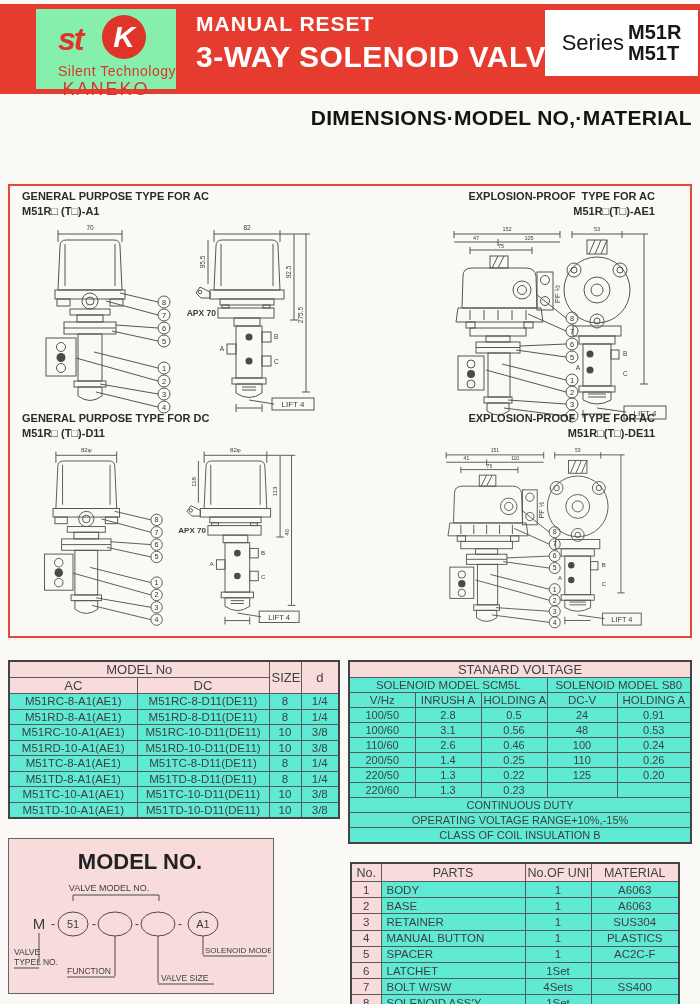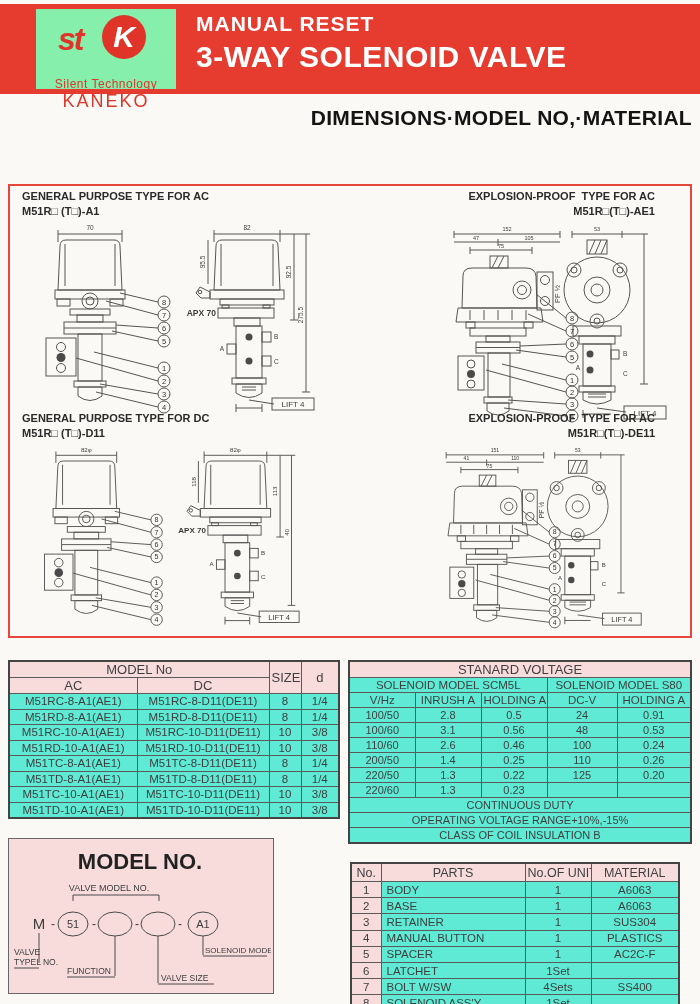--- a/index.html
+++ b/index.html
@@ -3,21 +3,21 @@
 <meta charset="utf-8">
 <style>
   html,body{margin:0;padding:0;background:#e9e7e3;}
   #page{position:relative;width:700px;height:1004px;background:#faf9f5;font-family:"Liberation Sans",sans-serif;overflow:hidden;margin:0 auto;}
   
   .banner{position:absolute;left:0;top:4px;width:700px;height:90px;background:#e63c30;}
   .logo-box{position:absolute;left:36px;top:5px;width:140px;height:80px;background:#86efac;text-align:center;}
   .logo-row{position:relative;height:48px;margin-top:4px;}
   .logo-st{position:absolute;left:22px;top:8px;font-size:32px;font-weight:bold;font-style:italic;color:#e03428;letter-spacing:-2px;}
   .logo-k{position:absolute;left:66px;top:2px;width:44px;height:44px;background:#e03428;border-radius:50%;color:#fff;font-weight:bold;font-size:30px;font-style:italic;line-height:44px;}
-  .logo-tag{font-size:12px;color:#d9372b;letter-spacing:.5px;margin-top:16px;}
+  .logo-tag{font-size:14px;color:#d9372b;letter-spacing:.5px;margin-top:2px;text-align:right;}
   .logo-brand{font-size:18px;color:#d9372b;font-weight:normal;letter-spacing:2px;}
   .banner-sub{position:absolute;left:196px;top:8px;color:#fff;font-size:21px;font-weight:bold;letter-spacing:1px;}
   .banner-title{position:absolute;left:196px;top:36px;color:#fff;font-size:30px;font-weight:bold;letter-spacing:.5px;}
   .series-box{position:absolute;left:545px;top:6px;width:153px;height:66px;background:#fff;display:flex;align-items:center;justify-content:center;gap:4px;color:#161616;}
   .series-word{font-size:22px;}
   .series-models{display:flex;flex-direction:column;font-size:20px;font-weight:bold;line-height:1.05;}
   
   .section-heading{position:absolute;top:106px;right:8px;font-size:21px;font-weight:bold;color:#141414;letter-spacing:.3px;}
   
   .diagram-box{position:absolute;left:8px;top:184px;width:680px;height:450px;border:2px solid #e6473c;}
@@ -62,20 +62,27 @@
     <div class="logo-box">
       <div class="logo-row">
         <span class="logo-st">st</span>
         <span class="logo-k">K</span>
       </div>
       <div class="logo-tag">Silent Technology</div>
       <div class="logo-brand">KANEKO</div>
     </div>
     <div class="banner-sub">MANUAL RESET</div>
     <div class="banner-title">3-WAY SOLENOID VALVE</div>
+    <div class="series-box">
+      <span class="series-word">Series</span>
+      <span class="series-models">
+        <span>M51R</span>
+        <span>M51T</span>
+      </span>
+    </div>
   </div>
 
   <div class="section-heading">DIMENSIONS·MODEL NO,·MATERIAL</div>
 
   <svg width="0" height="0" style="position:absolute">
     <defs>
       <g id="gp-front" class="art">
         <line x1="28" y1="2" x2="92" y2="2"></line>
           <line x1="28" y1="-2" x2="28" y2="10"></line>
           <line x1="92" y1="-2" x2="92" y2="10"></line>

